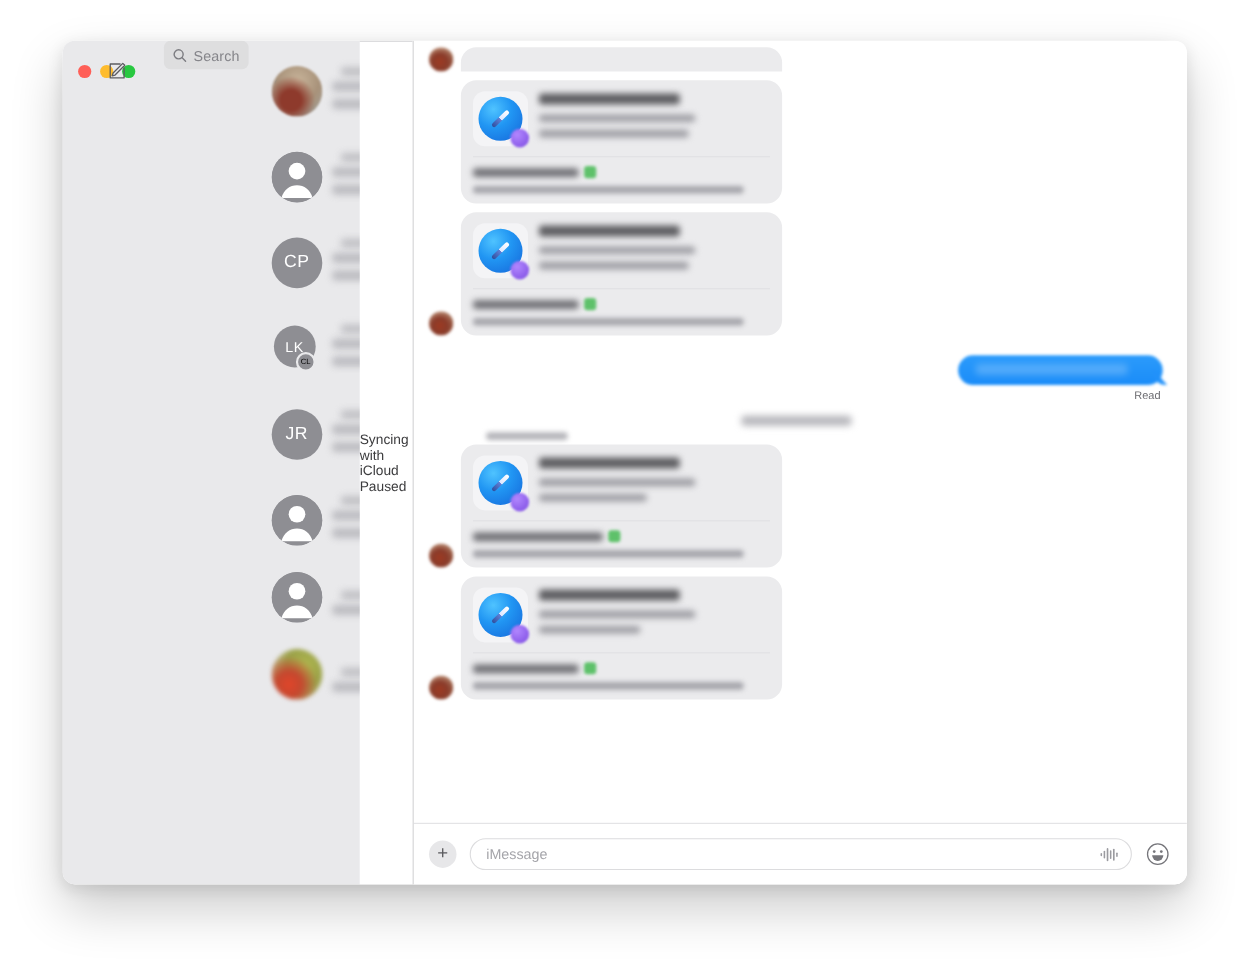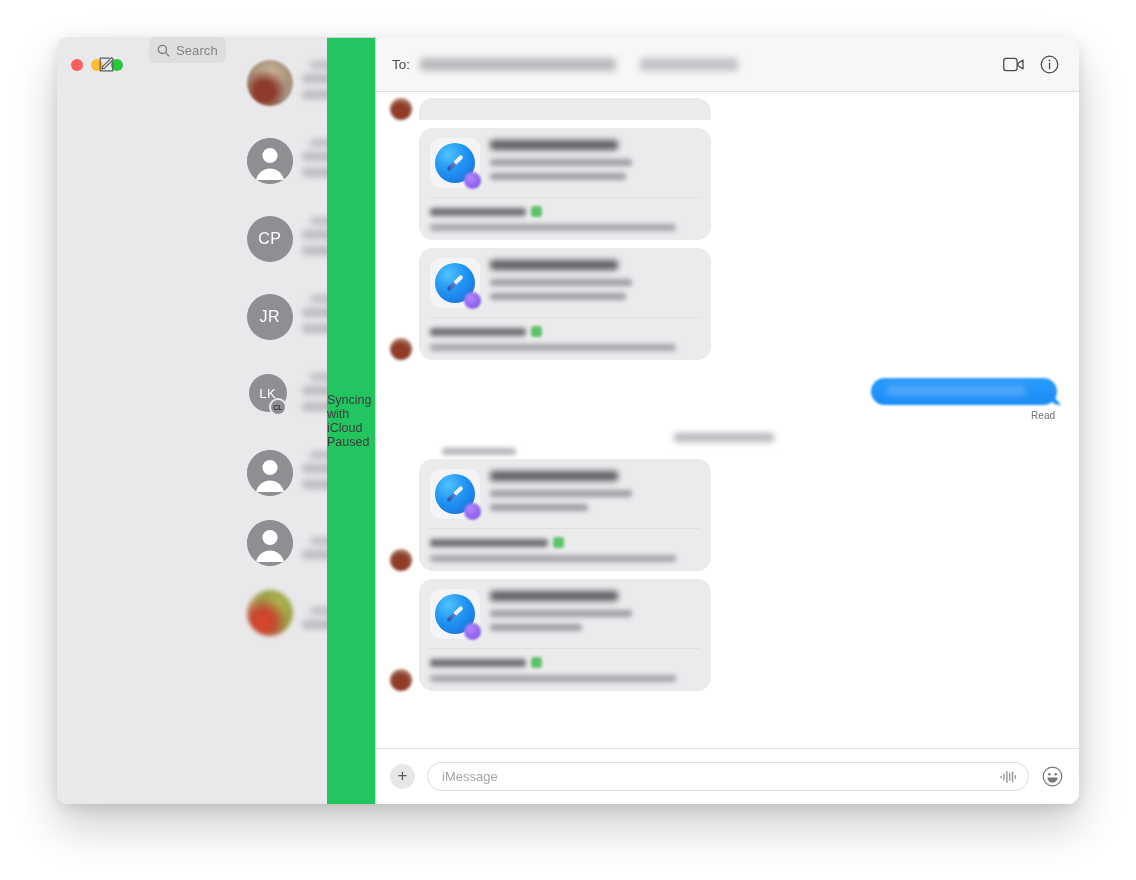--- a/index.html
+++ b/index.html
@@ -176,21 +176,21 @@
   .conv-divider {
     position: absolute;
     left: 70px; right: 12px; bottom: 0;
     height: 1px;
     background: #d6d6d8;
   }
 
   .sidebar-footer {
     flex: 0 0 48px;
     border-top: 1px solid #d4d4d6;
-    background: #22c55e;
+    background: #ffffff;
     display: flex;
     align-items: center;
     justify-content: center;
   }
   .sidebar-footer span {
     font-size: 12.5px;
     color: #3c3c3e;
   }
 
   
@@ -553,53 +553,53 @@
             <span class="blur-text conv-time"></span>
           </div>
           <span class="blur-text conv-snippet" style="width:150px"></span>
           <span class="blur-text conv-snippet" style="width:126px"></span>
           <div class="conv-divider"></div>
         </div>
       </div>
 
       <div class="conv-row">
         <div class="conv-avatar-slot">
-          <div class="avatar">
-            <span class="initials">JR</span>
+          <div style="position:relative;width:46px;height:46px;">
+            <div class="avatar small" style="position:absolute;left:2px;top:2px;">
+              <span class="initials">LK</span>
+            </div>
+            <div class="group-badge">
+              <span class="initials">CL</span>
+            </div>
           </div>
         </div>
         <div class="conv-body">
           <div class="conv-top">
             <span class="blur-text conv-name" style="width:96px"></span>
             <span class="blur-text conv-time"></span>
           </div>
-          <span class="blur-text conv-snippet" style="width:242px"></span>
-          <span class="blur-text conv-snippet" style="width:236px"></span>
+          <span class="blur-text conv-snippet" style="width:240px"></span>
+          <span class="blur-text conv-snippet" style="width:244px"></span>
           <div class="conv-divider"></div>
         </div>
       </div>
 
       <div class="conv-row">
         <div class="conv-avatar-slot">
-          <div style="position:relative;width:46px;height:46px;">
-            <div class="avatar small" style="position:absolute;left:2px;top:2px;">
-              <span class="initials">LK</span>
-            </div>
-            <div class="group-badge">
-              <span class="initials">CL</span>
-            </div>
+          <div class="avatar">
+            <span class="initials">JR</span>
           </div>
         </div>
         <div class="conv-body">
           <div class="conv-top">
             <span class="blur-text conv-name" style="width:96px"></span>
             <span class="blur-text conv-time"></span>
           </div>
-          <span class="blur-text conv-snippet" style="width:240px"></span>
-          <span class="blur-text conv-snippet" style="width:244px"></span>
+          <span class="blur-text conv-snippet" style="width:242px"></span>
+          <span class="blur-text conv-snippet" style="width:236px"></span>
           <div class="conv-divider"></div>
         </div>
       </div>
 
       <div class="conv-row">
         <div class="unread-dot"></div>
         <div class="conv-avatar-slot">
           <div class="avatar avatar-person">
             <svg viewBox="0 0 46 46">
                 <circle cx="23" cy="23" r="23" fill="#8e8e93"></circle>
@@ -655,39 +655,20 @@
 
     </div>
 
     <div class="sidebar-footer">
       <span>Syncing with iCloud Paused</span>
     </div>
   </div>
 
   <div id="thread-pane">
 
-    <div class="thread-header">
-      <span class="to-label">To:</span>
-      <span class="recipient-blur"></span>
-      <span class="recipient-blur second"></span>
-      <span class="header-spacer"></span>
-      <span class="header-icon">
-        <svg width="21" height="15" viewBox="0 0 21 15" fill="none">
-          <rect x="0.7" y="1.4" width="13.4" height="12.2" rx="2.6" stroke="#4a4a4e" stroke-width="1.25"></rect>
-          <path d="M15 6.2 L20 3.1 V11.9 L15 8.8 Z" stroke="#4a4a4e" stroke-width="1.25" stroke-linejoin="round"></path>
-        </svg>
-      </span>
-      <span class="header-icon">
-        <svg width="19" height="19" viewBox="0 0 19 19" fill="none">
-          <circle cx="9.5" cy="9.5" r="8.3" stroke="#4a4a4e" stroke-width="1.25"></circle>
-          <circle cx="9.5" cy="5.4" r="0.95" fill="#4a4a4e"></circle>
-          <path d="M9.5 8.2 V13.8" stroke="#4a4a4e" stroke-width="1.25" stroke-linecap="round"></path>
-        </svg>
-      </span>
-    </div>
 
     <div class="thread-scroll">
 
       <div class="msg-row">
         <div class="thread-avatar"></div>
         <div class="top-fade-msg" style="margin-left:0"></div>
       </div>
 
       <div class="msg-row">
         <div class="thread-avatar spacer"></div>

